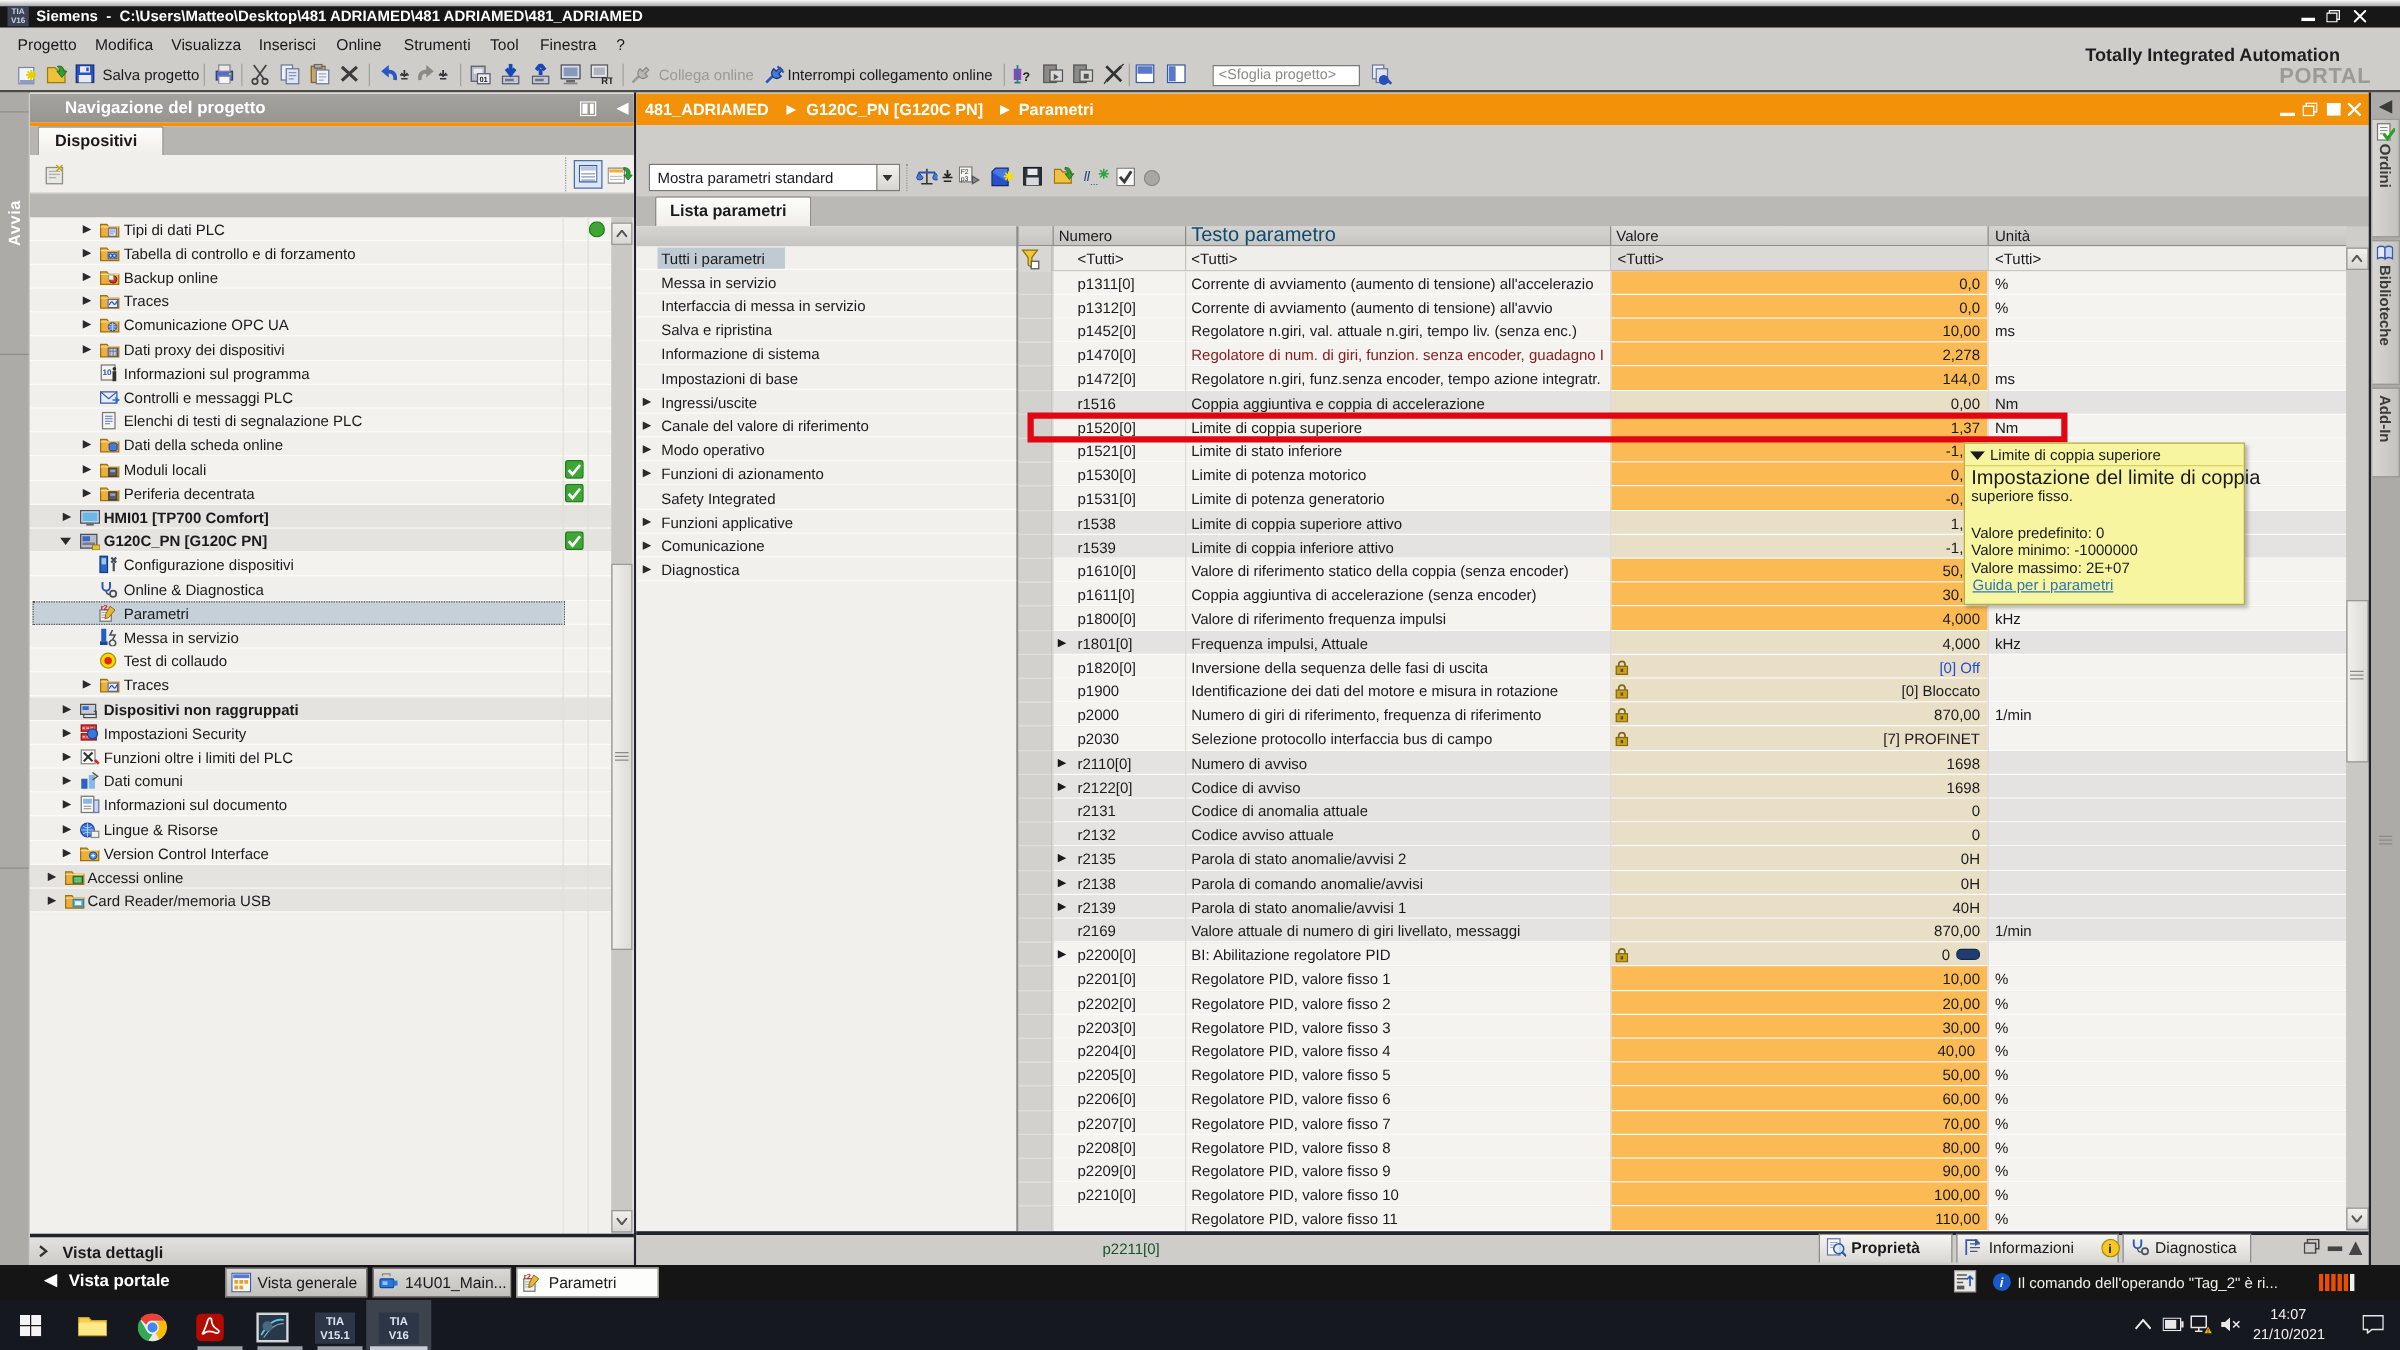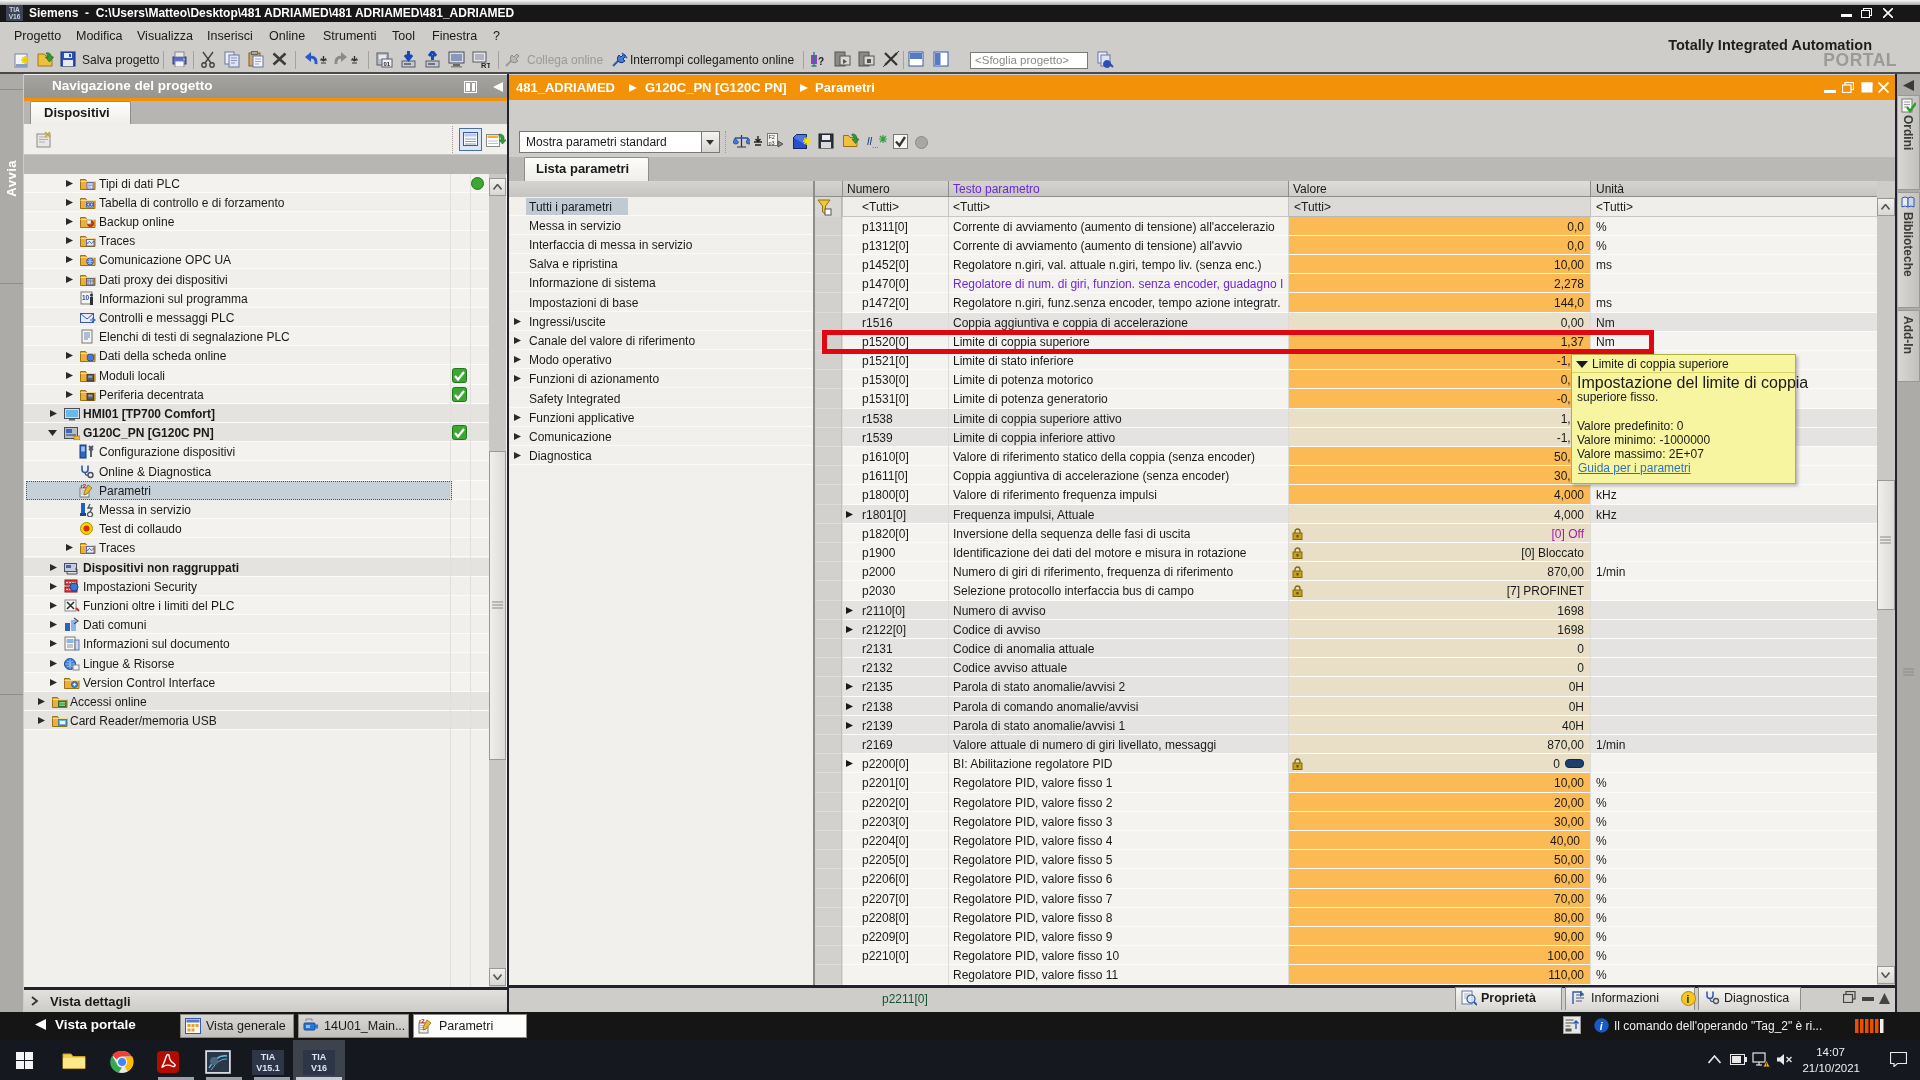--- a/index.html
+++ b/index.html
@@ -678,21 +678,21 @@
   </svg>
 <div style="position:absolute;left:529px;top:449px;font-size:12px;color:#1a1a1a;font-weight:400;white-space:pre;line-height:14px;">Diagnostica</div>
 <div style="position:absolute;left:815px;top:181px;width:1062px;height:16px;background:linear-gradient(#d5d4d0,#c5c4c0)"></div>
 <div style="position:absolute;left:1288px;top:181px;width:302px;height:16px;background:linear-gradient(#deddda,#cecdc9)"></div>
 <div style="position:absolute;left:842px;top:181px;width:1px;height:16px;background:#8e8d89"></div>
 <div style="position:absolute;left:948px;top:181px;width:1px;height:16px;background:#8e8d89"></div>
 <div style="position:absolute;left:1288px;top:181px;width:1px;height:16px;background:#8e8d89"></div>
 <div style="position:absolute;left:1590px;top:181px;width:1px;height:16px;background:#8e8d89"></div>
 <div style="position:absolute;left:815px;top:196px;width:1062px;height:1px;background:#8e8d89"></div>
 <div style="position:absolute;left:847px;top:182px;font-size:12px;color:#1a1a1a;font-weight:400;white-space:pre;line-height:14px;">Numero</div>
-<div style="position:absolute;left:953px;top:182px;font-size:12px;color:#6d28d9;font-weight:400;white-space:pre;line-height:14px;">Testo parametro</div>
+<div style="position:absolute;left:953px;top:182px;font-size:16px;color:#0c4a6e;font-weight:400;white-space:pre;line-height:14px;">Testo parametro</div>
 <div style="position:absolute;left:1293px;top:182px;font-size:12px;color:#1a1a1a;font-weight:400;white-space:pre;line-height:14px;">Valore</div>
 <div style="position:absolute;left:1596px;top:182px;font-size:12px;color:#1a1a1a;font-weight:400;white-space:pre;line-height:14px;">Unità</div>
 <div style="position:absolute;left:815px;top:197px;width:1062px;height:20px;background:#efeeea;border-bottom:1px solid #c8c7c3"></div>
 <div style="position:absolute;left:815px;top:197px;width:27px;height:20px;background:#d8d7d3;border-right:1px solid #b8b7b3"></div>
 <svg style="position:absolute;left:817px;top:199px" width="17" height="17" viewBox="0 0 17 17">
     <path d="M1 1 h12 l-4.5 6 v8 l-3 -2 v-6 z" fill="#f0c830" stroke="#8a7010"></path>
     <rect x="8" y="10" width="6" height="6" fill="#fff" stroke="#555"></rect>
   </svg>
 <div style="position:absolute;left:862px;top:200px;font-size:12px;color:#1a1a1a;font-weight:400;white-space:pre;line-height:14px;">&lt;Tutti&gt;</div>
 <div style="position:absolute;left:953px;top:200px;font-size:12px;color:#1a1a1a;font-weight:400;white-space:pre;line-height:14px;">&lt;Tutti&gt;</div>
@@ -720,21 +720,21 @@
 <div style="position:absolute;left:815px;top:255px;width:1062px;height:19px;background:#f4f3f0;border-bottom:1px solid #fbfbf9"></div>
 <div style="position:absolute;left:815px;top:255px;width:27px;height:19px;background:#d2d1cd;border-right:1px solid #c0bfbb;border-bottom:1px solid #dedddb"></div>
 <div style="position:absolute;left:862px;top:258px;font-size:12px;color:#1a1a1a;font-weight:400;white-space:pre;line-height:14px;">p1452[0]</div>
 <div style="position:absolute;left:953px;top:258px;font-size:12px;color:#1a1a1a;font-weight:400;white-space:pre;line-height:14px;max-width:330px;overflow:hidden">Regolatore n.giri, val. attuale n.giri, tempo liv. (senza enc.)</div>
 <div style="position:absolute;left:1289px;top:255px;width:301px;height:19px;background:#fcba54;border-bottom:1px solid #fbfbf9"></div>
 <div style="position:absolute;right:336px;top:258px;font-size:12px;color:#1a1a1a;font-weight:400;white-space:pre;line-height:14px;">10,00</div>
 <div style="position:absolute;left:1596px;top:258px;font-size:12px;color:#1a1a1a;font-weight:400;white-space:pre;line-height:14px;">ms</div>
 <div style="position:absolute;left:815px;top:274px;width:1062px;height:19px;background:#f4f3f0;border-bottom:1px solid #fbfbf9"></div>
 <div style="position:absolute;left:815px;top:274px;width:27px;height:19px;background:#d2d1cd;border-right:1px solid #c0bfbb;border-bottom:1px solid #dedddb"></div>
 <div style="position:absolute;left:862px;top:277px;font-size:12px;color:#1a1a1a;font-weight:400;white-space:pre;line-height:14px;">p1470[0]</div>
-<div style="position:absolute;left:953px;top:277px;font-size:12px;color:#6d28d9;font-weight:400;white-space:pre;line-height:14px;max-width:330px;overflow:hidden">Regolatore di num. di giri, funzion. senza encoder, guadagno I</div>
+<div style="position:absolute;left:953px;top:277px;font-size:12px;color:#7f1d1d;font-weight:400;white-space:pre;line-height:14px;max-width:330px;overflow:hidden">Regolatore di num. di giri, funzion. senza encoder, guadagno I</div>
 <div style="position:absolute;left:1289px;top:274px;width:301px;height:19px;background:#fcba54;border-bottom:1px solid #fbfbf9"></div>
 <div style="position:absolute;right:336px;top:277px;font-size:12px;color:#1a1a1a;font-weight:400;white-space:pre;line-height:14px;">2,278</div>
 <div style="position:absolute;left:815px;top:293px;width:1062px;height:20px;background:#f4f3f0;border-bottom:1px solid #fbfbf9"></div>
 <div style="position:absolute;left:815px;top:293px;width:27px;height:20px;background:#d2d1cd;border-right:1px solid #c0bfbb;border-bottom:1px solid #dedddb"></div>
 <div style="position:absolute;left:862px;top:296px;font-size:12px;color:#1a1a1a;font-weight:400;white-space:pre;line-height:14px;">p1472[0]</div>
 <div style="position:absolute;left:953px;top:296px;font-size:12px;color:#1a1a1a;font-weight:400;white-space:pre;line-height:14px;max-width:330px;overflow:hidden">Regolatore n.giri, funz.senza encoder, tempo azione integratr.</div>
 <div style="position:absolute;left:1289px;top:293px;width:301px;height:20px;background:#fcba54;border-bottom:1px solid #fbfbf9"></div>
 <div style="position:absolute;right:336px;top:296px;font-size:12px;color:#1a1a1a;font-weight:400;white-space:pre;line-height:14px;">144,0</div>
 <div style="position:absolute;left:1596px;top:296px;font-size:12px;color:#1a1a1a;font-weight:400;white-space:pre;line-height:14px;">ms</div>
 <div style="position:absolute;left:815px;top:313px;width:1062px;height:19px;background:#e4e3e1;border-bottom:1px solid #fbfbf9"></div>
@@ -820,21 +820,21 @@
 <div style="position:absolute;left:815px;top:524px;width:1062px;height:19px;background:#f4f3f0;border-bottom:1px solid #fbfbf9"></div>
 <div style="position:absolute;left:815px;top:524px;width:27px;height:19px;background:#d2d1cd;border-right:1px solid #c0bfbb;border-bottom:1px solid #dedddb"></div>
 <div style="position:absolute;left:862px;top:527px;font-size:12px;color:#1a1a1a;font-weight:400;white-space:pre;line-height:14px;">p1820[0]</div>
 <div style="position:absolute;left:953px;top:527px;font-size:12px;color:#1a1a1a;font-weight:400;white-space:pre;line-height:14px;max-width:330px;overflow:hidden">Inversione della sequenza delle fasi di uscita</div>
 <div style="position:absolute;left:1289px;top:524px;width:301px;height:19px;background:#e9dfc7;border-bottom:1px solid #fbfbf9"></div>
 <svg style="position:absolute;left:1292px;top:528px" width="11" height="12" viewBox="0 0 11 12">
     <rect x="1" y="5" width="9" height="6.5" fill="#c8a020" stroke="#806810"></rect>
     <path d="M3 5 v-1.5 a2.5 2.5 0 0 1 5 0 V5" fill="none" stroke="#806810" stroke-width="1.4"></path>
     <rect x="4.5" y="7" width="2" height="2.5" fill="#604c08"></rect>
   </svg>
-<div style="position:absolute;right:336px;top:527px;font-size:12px;color:#a21caf;font-weight:400;white-space:pre;line-height:14px;">[0] Off</div>
+<div style="position:absolute;right:336px;top:527px;font-size:12px;color:#1d4ed8;font-weight:400;white-space:pre;line-height:14px;">[0] Off</div>
 <div style="position:absolute;left:815px;top:543px;width:1062px;height:19px;background:#f4f3f0;border-bottom:1px solid #fbfbf9"></div>
 <div style="position:absolute;left:815px;top:543px;width:27px;height:19px;background:#d2d1cd;border-right:1px solid #c0bfbb;border-bottom:1px solid #dedddb"></div>
 <div style="position:absolute;left:862px;top:546px;font-size:12px;color:#1a1a1a;font-weight:400;white-space:pre;line-height:14px;">p1900</div>
 <div style="position:absolute;left:953px;top:546px;font-size:12px;color:#1a1a1a;font-weight:400;white-space:pre;line-height:14px;max-width:330px;overflow:hidden">Identificazione dei dati del motore e misura in rotazione</div>
 <div style="position:absolute;left:1289px;top:543px;width:301px;height:19px;background:#e9dfc7;border-bottom:1px solid #fbfbf9"></div>
 <svg style="position:absolute;left:1292px;top:547px" width="11" height="12" viewBox="0 0 11 12">
     <rect x="1" y="5" width="9" height="6.5" fill="#c8a020" stroke="#806810"></rect>
     <path d="M3 5 v-1.5 a2.5 2.5 0 0 1 5 0 V5" fill="none" stroke="#806810" stroke-width="1.4"></path>
     <rect x="4.5" y="7" width="2" height="2.5" fill="#604c08"></rect>
   </svg>

